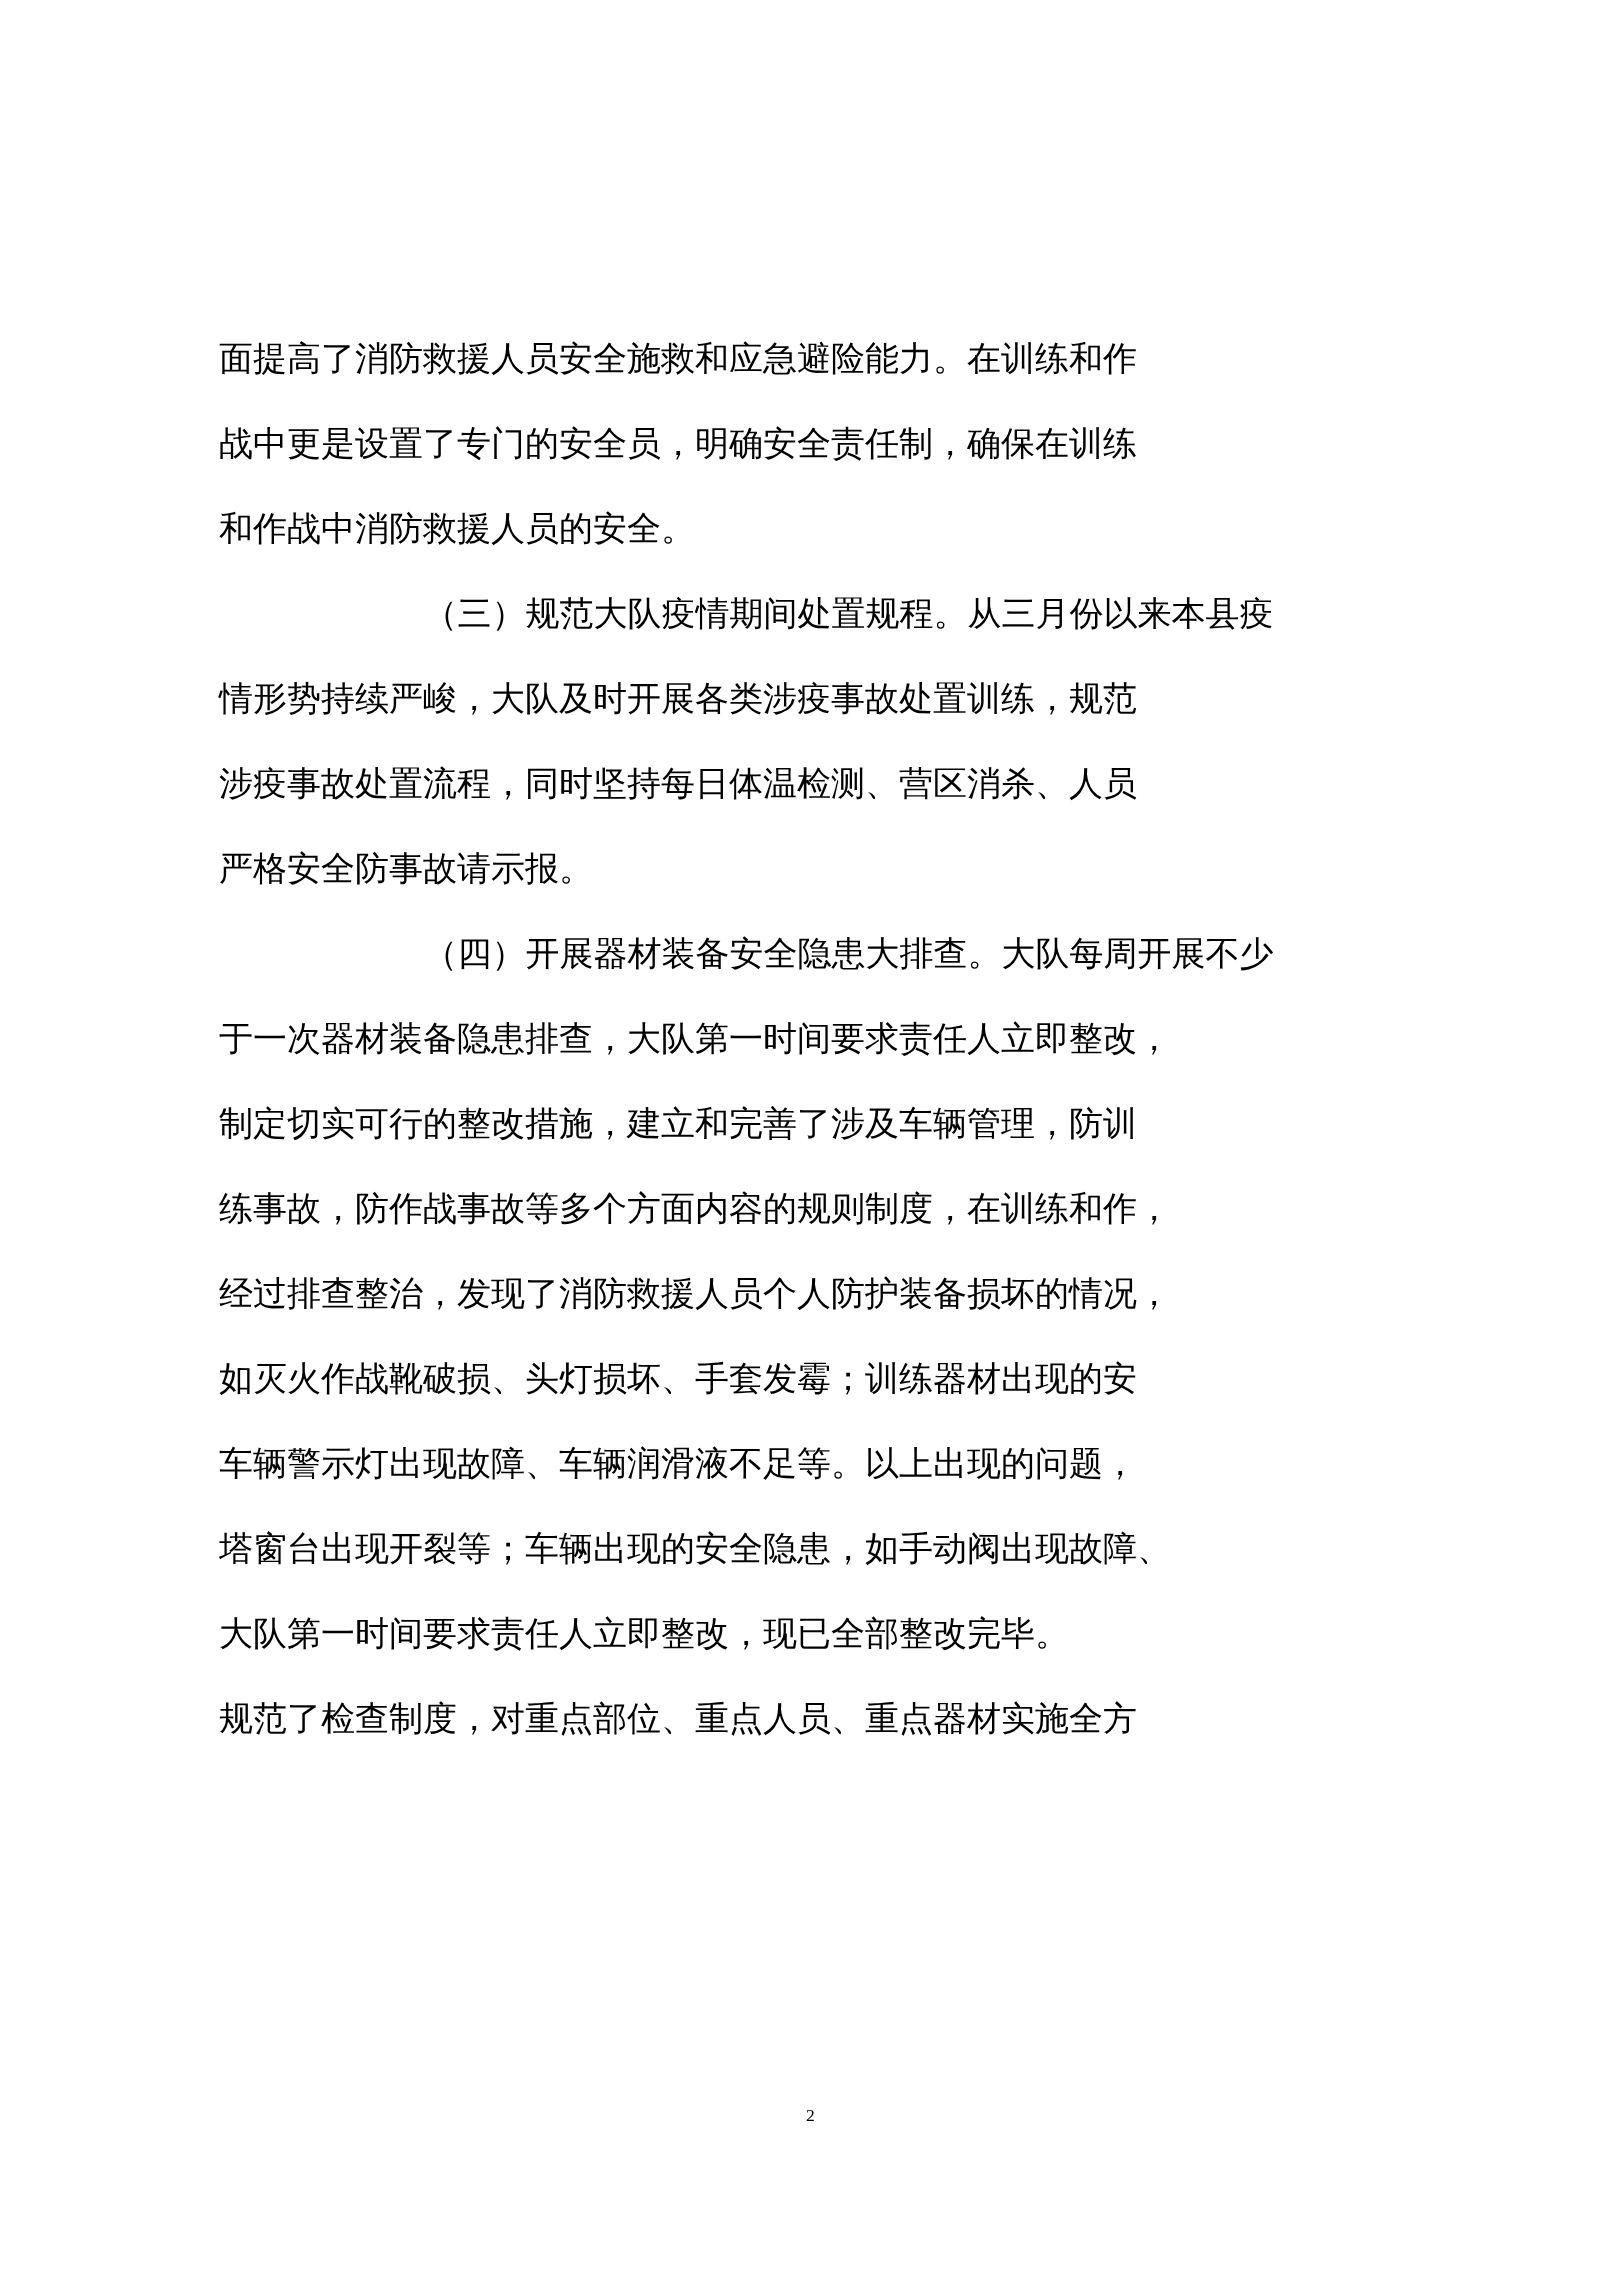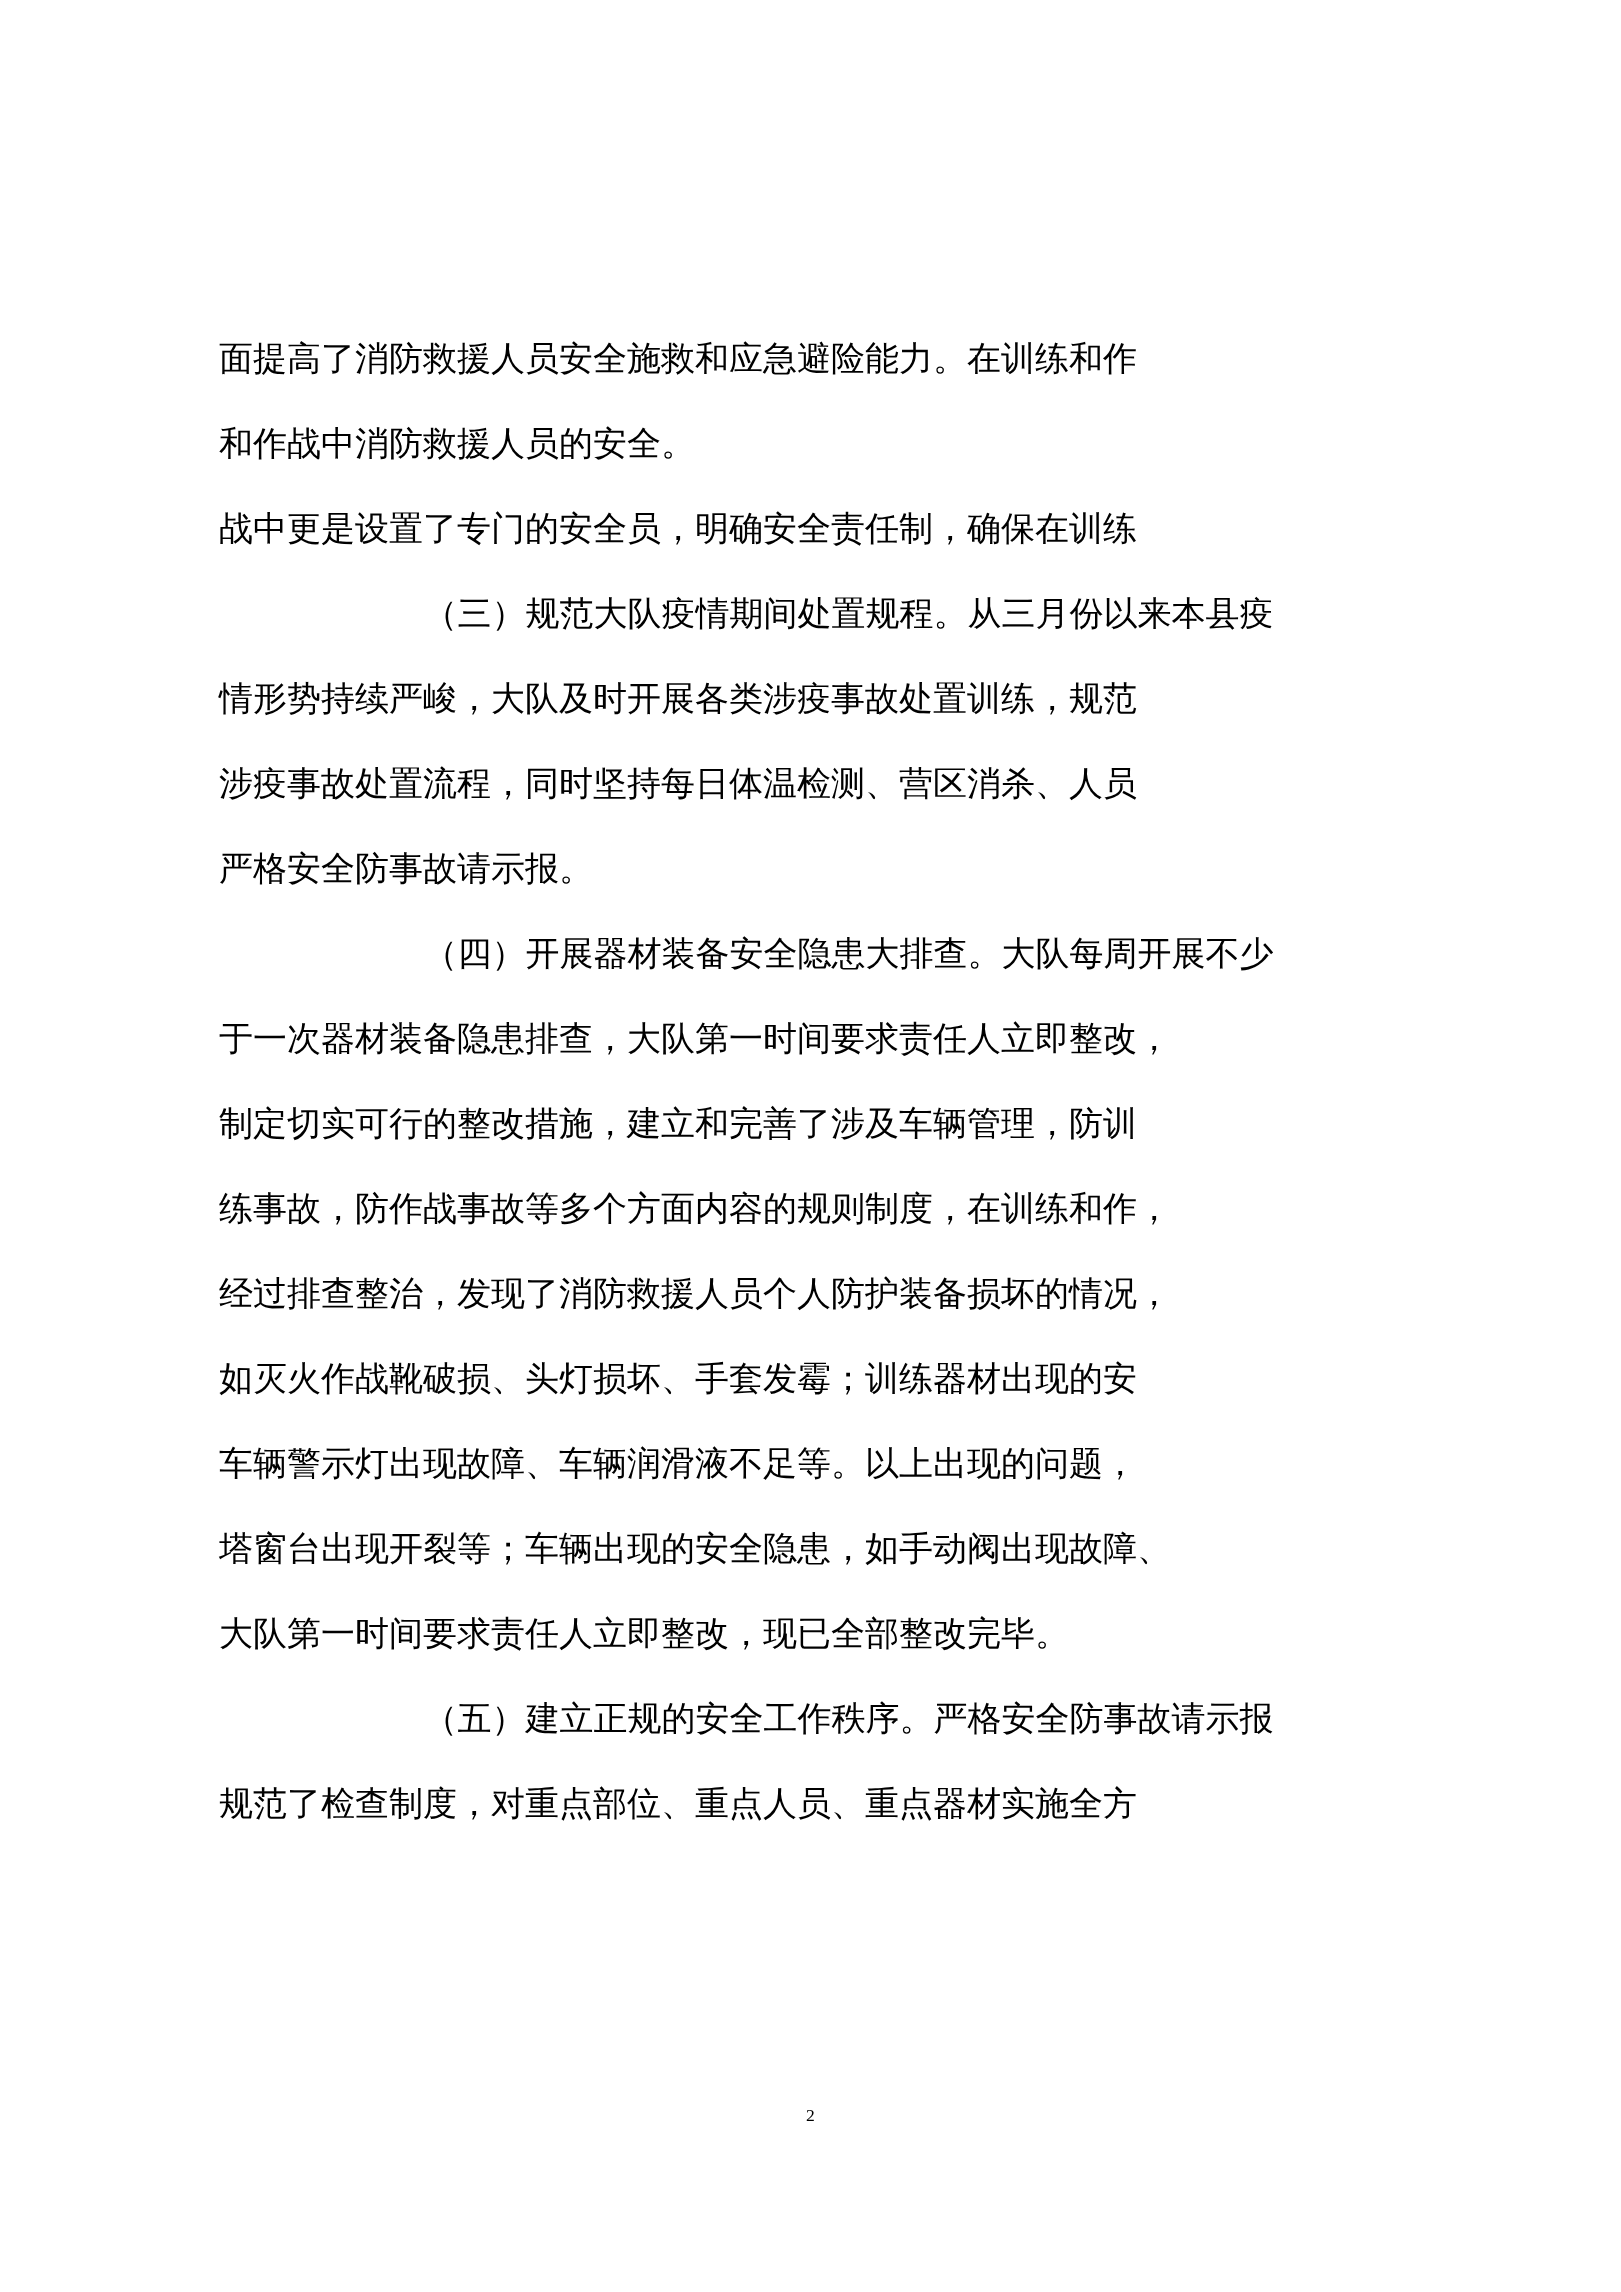--- a/index.html
+++ b/index.html
@@ -21,22 +21,22 @@
   }
 </style>
 </head>
 <body>
 
 <div class="page">
   <div class="body-text">
 
     <div>
       <span class="line">面提高了消防救援人员安全施救和应急避险能力。在训练和作</span>
+      <span class="line">战中更是设置了专门的安全员，明确安全责任制，确保在训练</span>
       <span class="line">和作战中消防救援人员的安全。</span>
-      <span class="line">战中更是设置了专门的安全员，明确安全责任制，确保在训练</span>
     </div>
 
     <div>
       <span class="line indent">（三）规范大队疫情期间处置规程。从三月份以来本县疫</span>
       <span class="line">情形势持续严峻，大队及时开展各类涉疫事故处置训练，规范</span>
       <span class="line">涉疫事故处置流程，同时坚持每日体温检测、营区消杀、人员</span>
       <span class="line">严格安全防事故请示报。</span>
     </div>
 
     <div>
@@ -45,21 +45,20 @@
       <span class="line">制定切实可行的整改措施，建立和完善了涉及车辆管理，防训</span>
       <span class="line">练事故，防作战事故等多个方面内容的规则制度，在训练和作，</span>
       <span class="line">经过排查整治，发现了消防救援人员个人防护装备损坏的情况，</span>
       <span class="line">如灭火作战靴破损、头灯损坏、手套发霉；训练器材出现的安</span>
       <span class="line">车辆警示灯出现故障、车辆润滑液不足等。以上出现的问题，</span>
       <span class="line">塔窗台出现开裂等；车辆出现的安全隐患，如手动阀出现故障、</span>
       <span class="line">大队第一时间要求责任人立即整改，现已全部整改完毕。</span>
     </div>
 
     <div>
-      <span class="line indent">（五）建立正规的安全工作秩序。严格安全防事故请示报</span>
       <span class="line">规范了检查制度，对重点部位、重点人员、重点器材实施全方</span>
     </div>
 
   </div>
 
   <div class="page-number">2</div>
 </div>
 
 
 </body></html>

